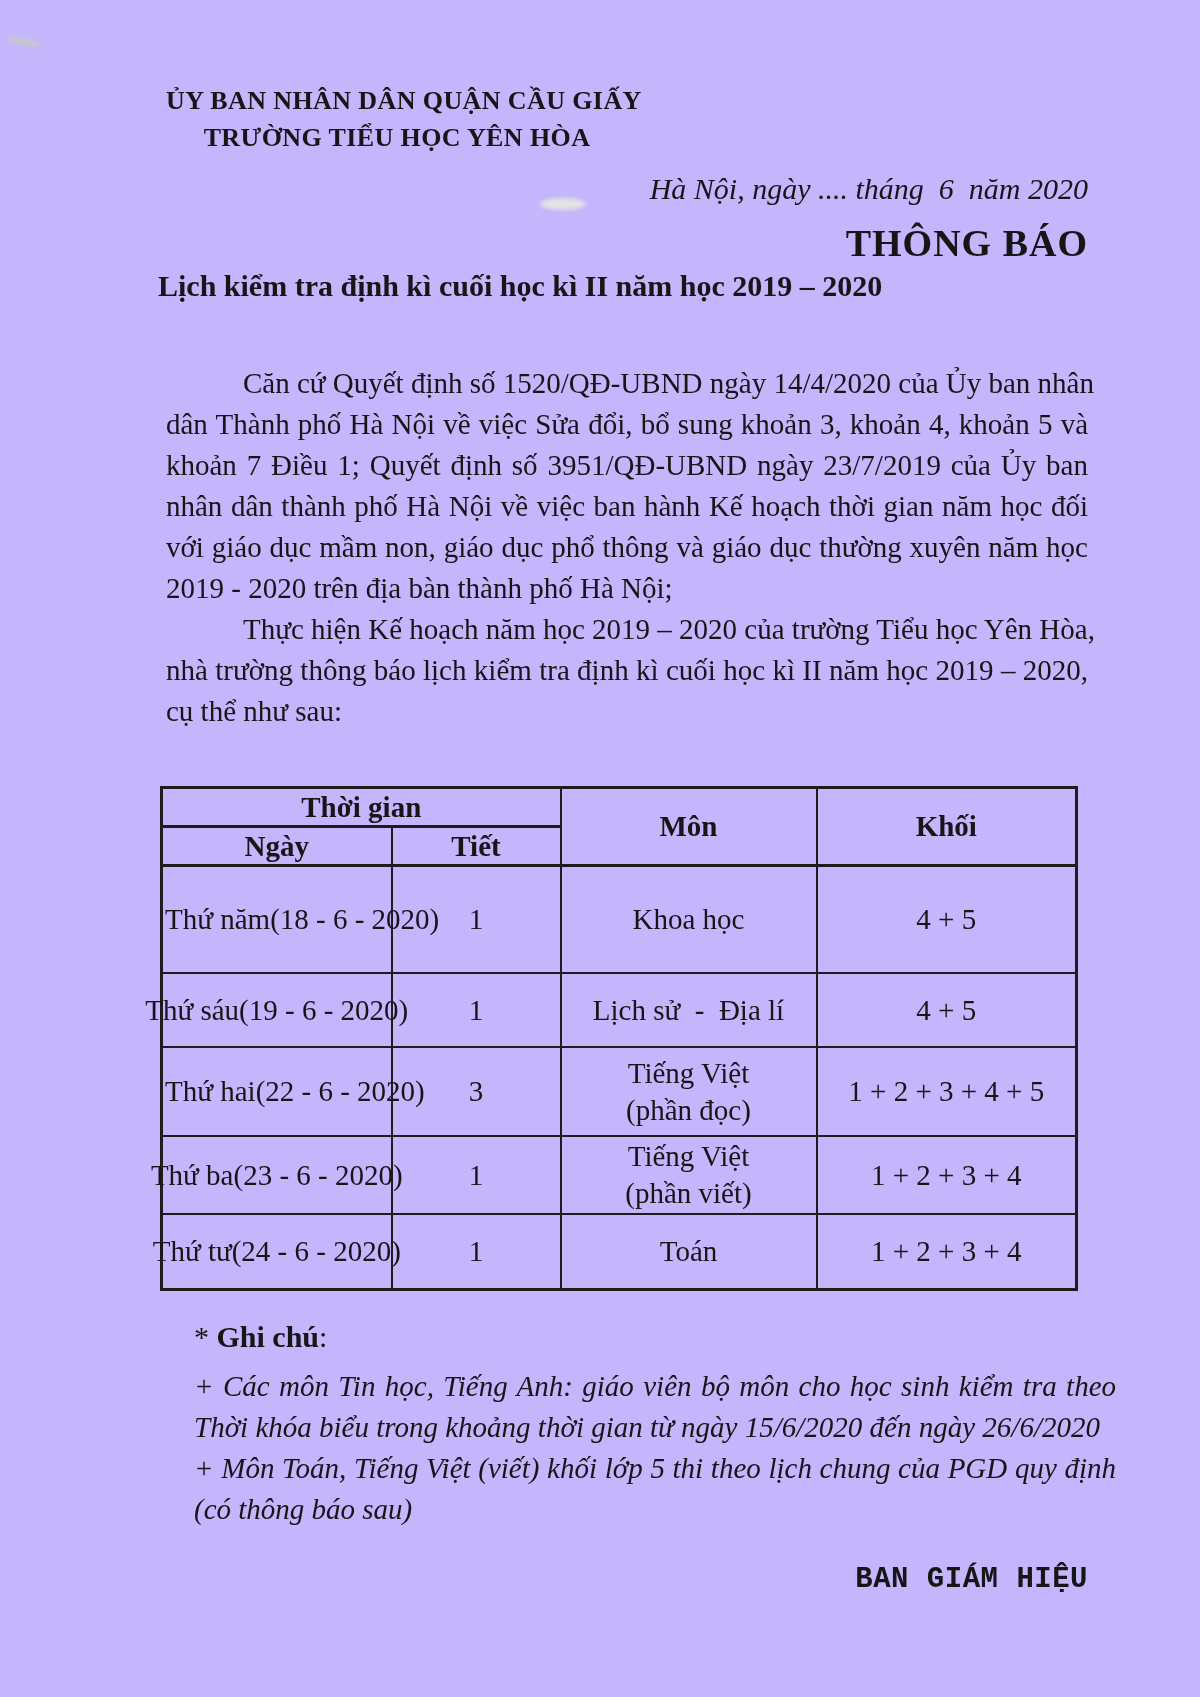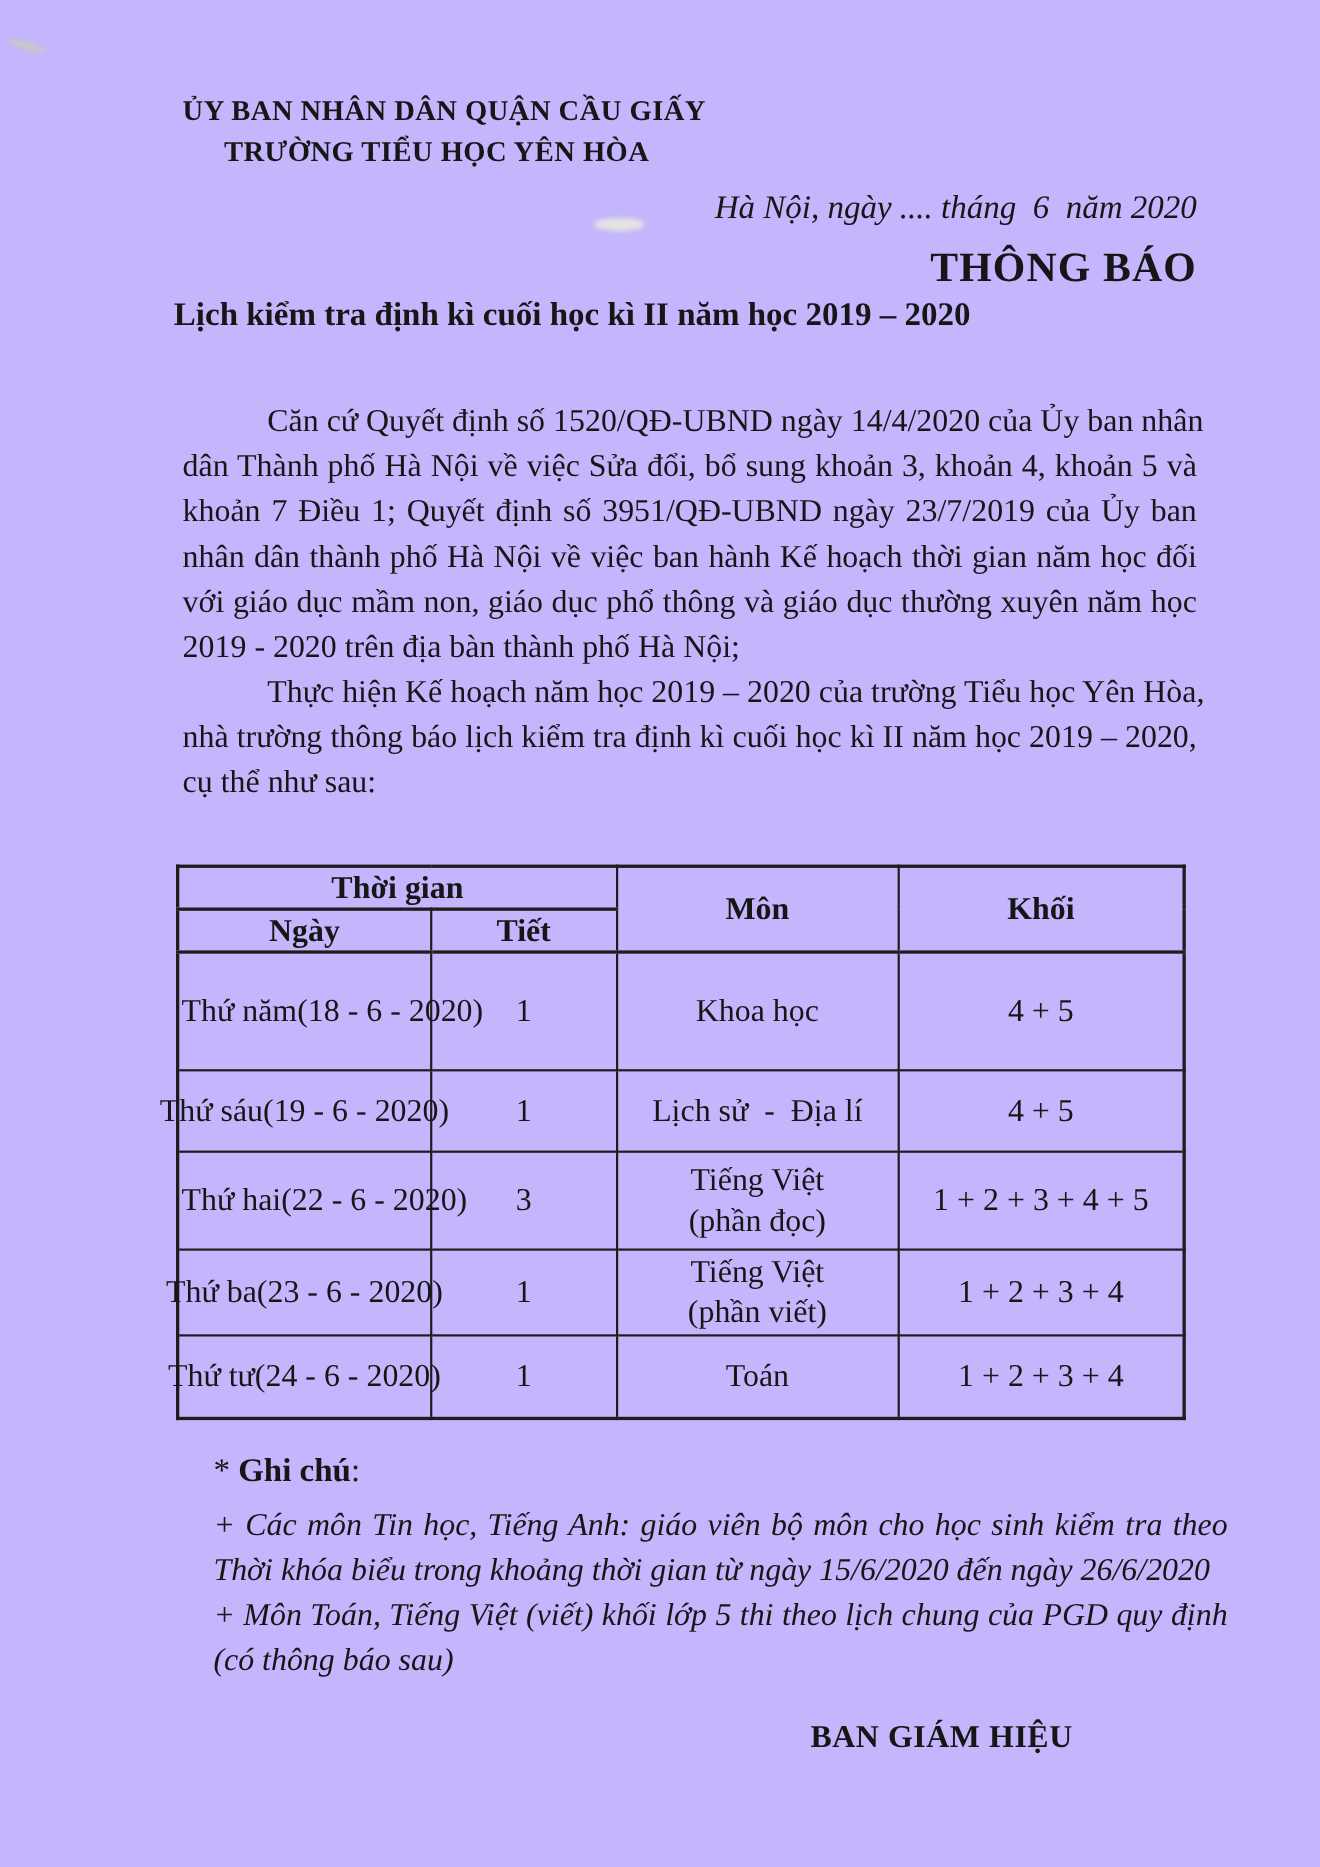--- a/index.html
+++ b/index.html
@@ -58,22 +58,23 @@
   tr:nth-child(1) .day-wrap.spread{height:92px;}
   tr:nth-child(3) .day-wrap.spread{height:78px;}
   
   .notes{position:absolute;left:166px;top:1316px;width:922px;font-size:29px;margin-left:28px;}
   .notes-heading{line-height:41px;margin-bottom:9px;font-size:30px;}
   .notes-heading .bold{font-weight:bold;}
   .note-item .line{font-style:italic;}
   
   .signature{
     position:absolute;left:624px;top:1563px;width:464px;
-    text-align:center;font-weight:bold;font-size:29px;letter-spacing:.5px;
+    text-align:right;font-weight:bold;font-size:29px;letter-spacing:.5px;
     white-space:nowrap;
+    font-family:Liberation Mono, monospace;
   }
   
   .smudge{position:absolute;border-radius:50%;filter:blur(2px);}
   .smudge.a{left:6px;top:38px;width:36px;height:7px;background:#c9c9c9;transform:rotate(14deg);}
   .smudge.b{left:540px;top:198px;width:46px;height:12px;background:#e3e3e3;}
 </style>
 </head>
 <body>
 
 <div class="page">

